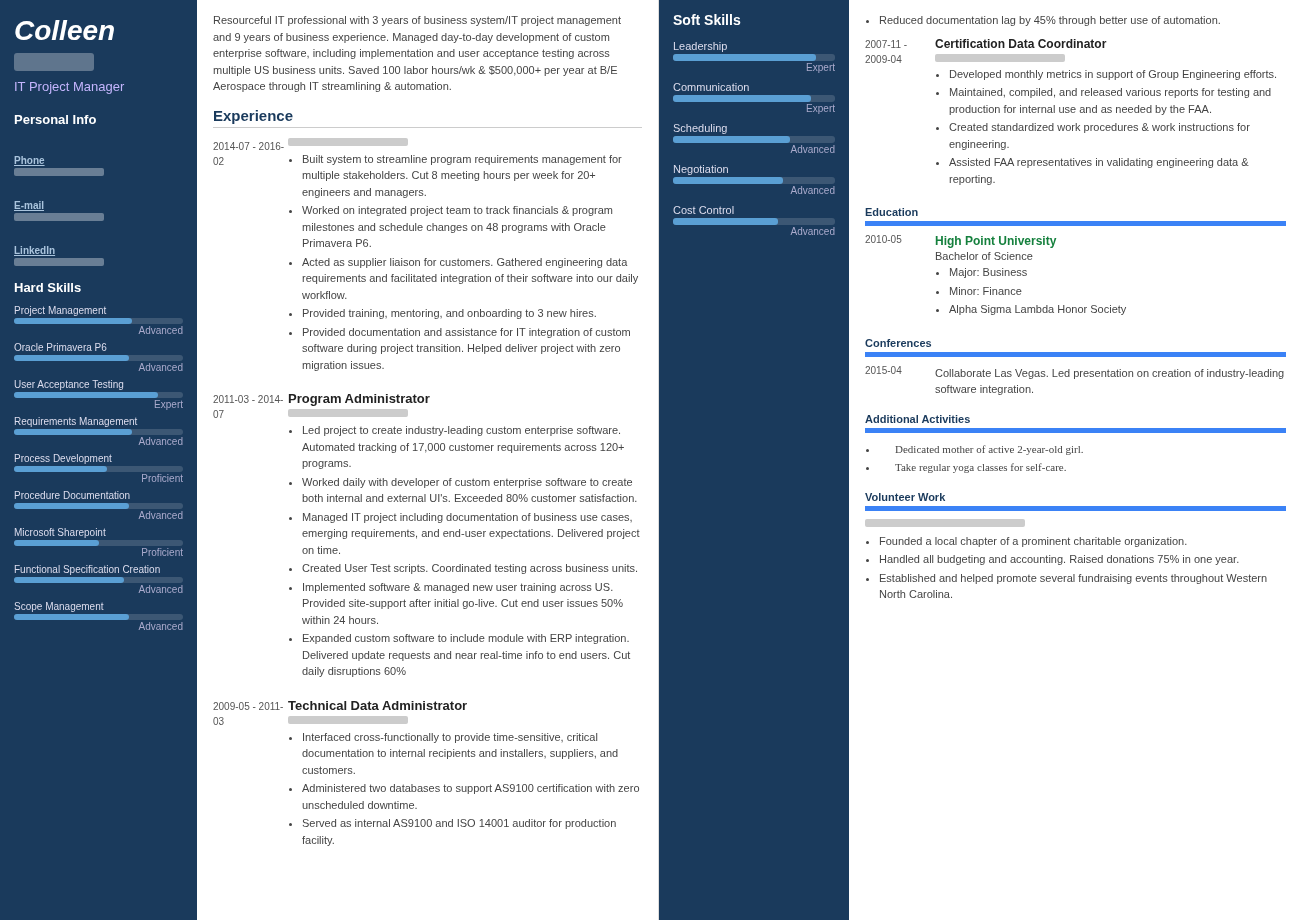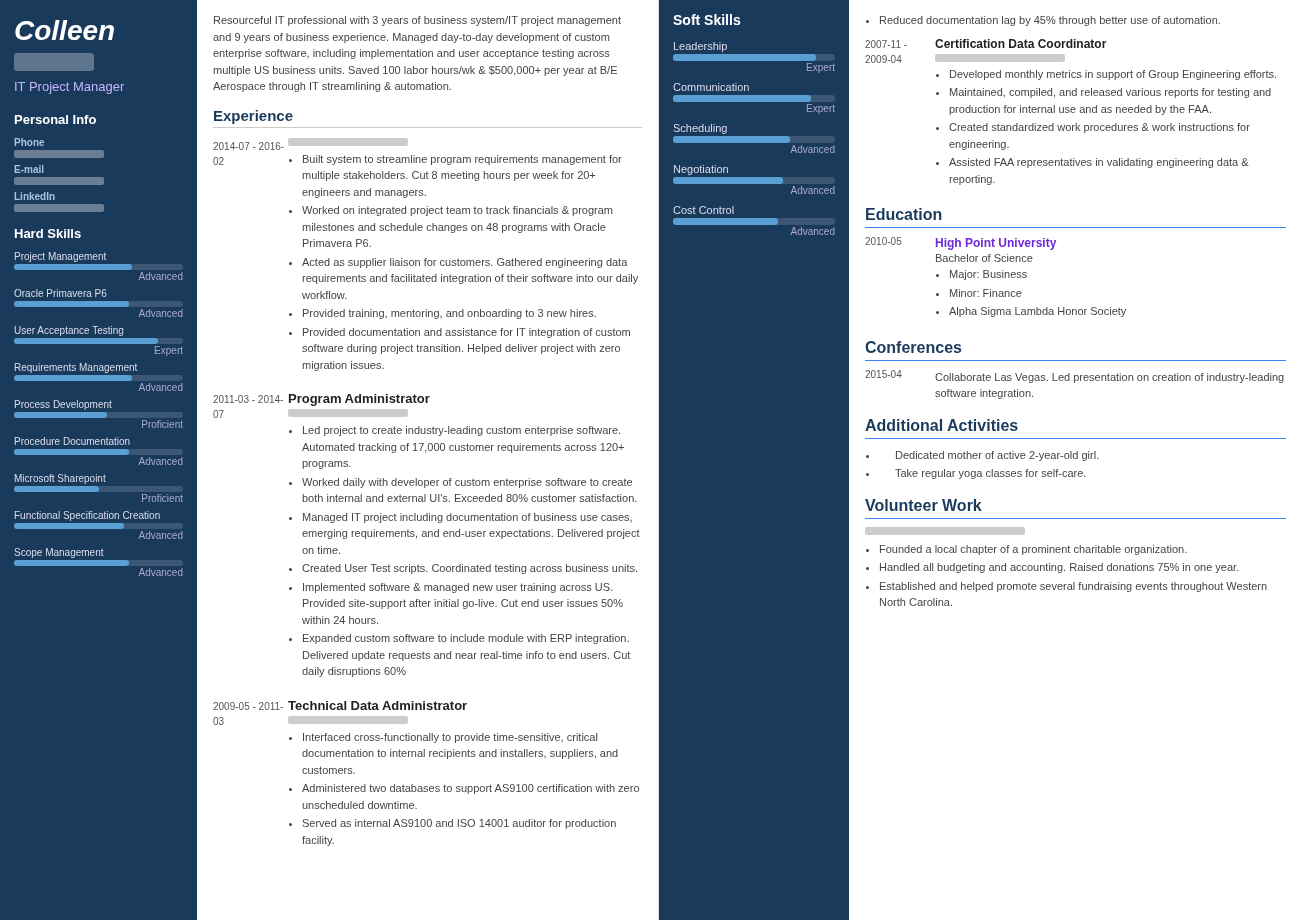--- a/index.html
+++ b/index.html
@@ -50,22 +50,23 @@
       padding: 4px 0;
       margin-top: 10px;
       margin-bottom: 6px;
       border-top: none;
     }
 
     .sidebar-field-label {
       font-size: 10px;
       font-weight: bold;
       color: #aac4dd;
-      margin-top: 6px;
-      margin-bottom: 2px;
+      margin-top: 24px;
+      margin-bottom: 2px;
+      text-decoration: underline;
     }
 
     .sidebar-field-value {
       width: 90px;
       height: 8px;
       background: rgba(255,255,255,0.35);
       border-radius: 2px;
       margin-bottom: 2px;
     }
 
@@ -216,24 +217,24 @@
       text-align: right;
     }
 
     
     .right-column {
       flex: 1;
       padding: 12px 16px;
     }
 
     .right-section-title {
-      font-size: 16px;
+      font-size: 11px;
       font-weight: bold;
       color: #1a3a5c;
-      border-bottom: 1px solid #3b82f6;
+      border-bottom: 5px solid #3b82f6;
       padding-bottom: 3px;
       margin-bottom: 8px;
       margin-top: 15px;
     }
 
     .right-date-col {
       width: 70px;
       flex-shrink: 0;
       font-size: 10px;
       color: #555;
@@ -278,21 +279,21 @@
       color: #555;
     }
 
     .edu-content {
       flex: 1;
     }
 
     .edu-institution {
       font-size: 12px;
       font-weight: bold;
-      color: #6d28d9;
+      color: #15803d;
       margin-bottom: 2px;
     }
 
     .edu-degree {
       font-size: 11px;
       color: #444;
       margin-bottom: 2px;
     }
 
     .conf-entry {
@@ -321,20 +322,21 @@
       border-radius: 2px;
       margin-bottom: 6px;
       margin-top: 4px;
     }
 
     .additional-bullet {
       font-size: 11px;
       color: #444;
       margin-bottom: 2px;
       padding-left: 16px;
+      font-family: Liberation Serif, serif;
     }
   </style>
 </head>
 <body>
 
 <div class="resume-container">
 
   <div class="sidebar">
     <div class="sidebar-name">Colleen</div>
     <div class="sidebar-avatar-placeholder"></div>

